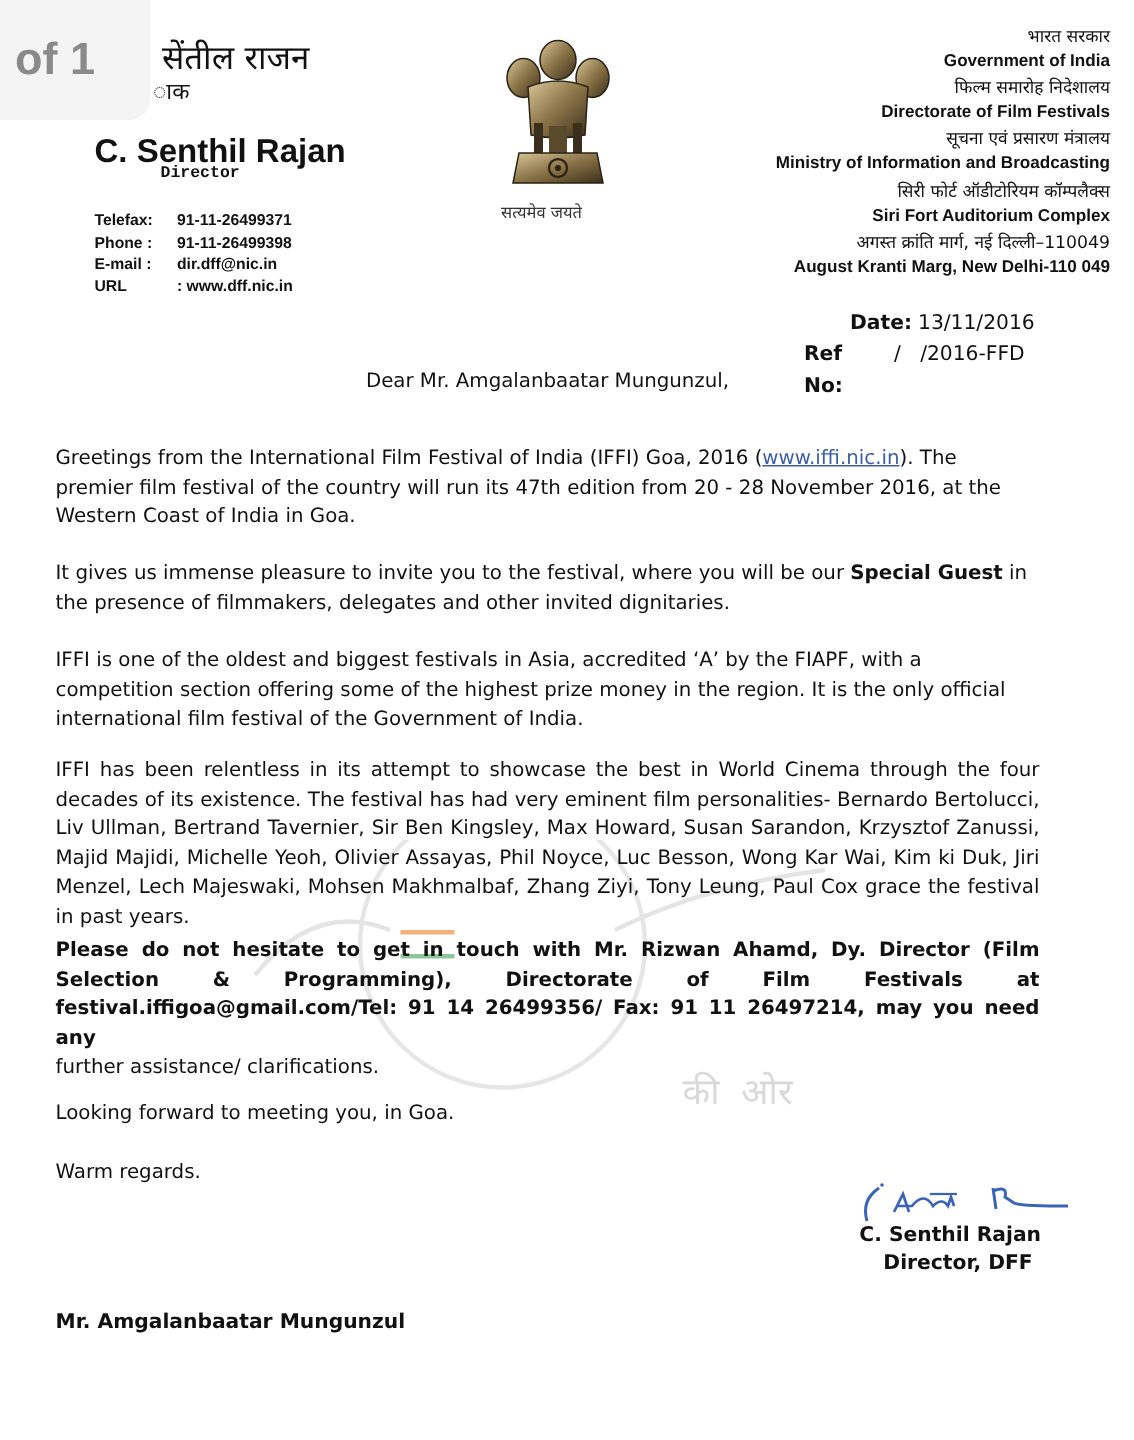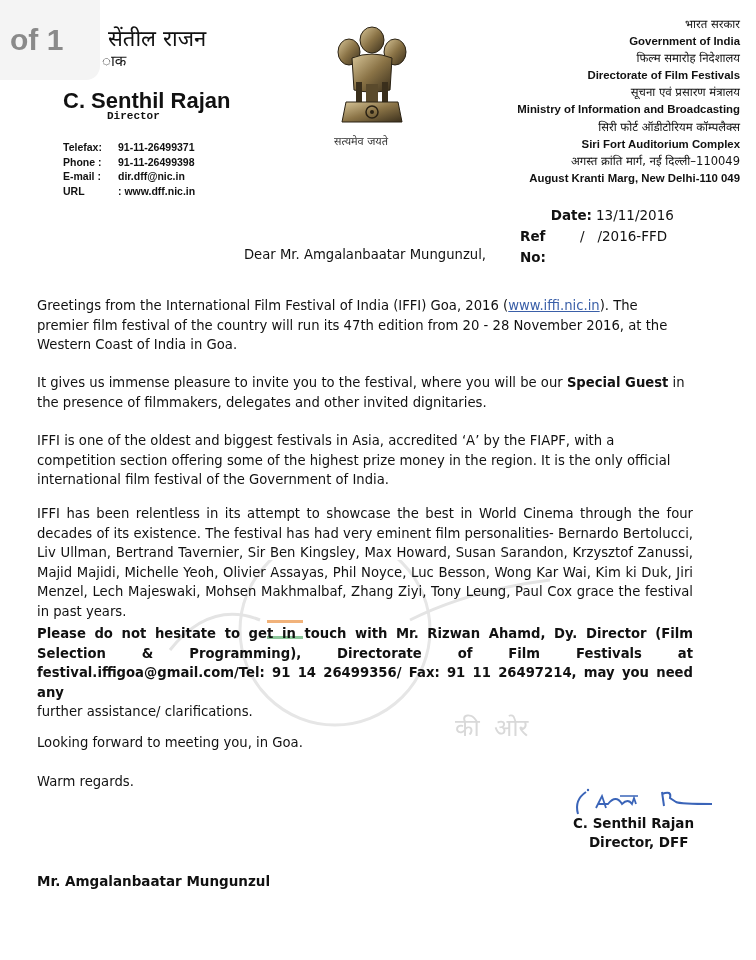--- a/index.html
+++ b/index.html
@@ -23,21 +23,21 @@
   .contacts .lbl { width: 55px; }
 
   .emblem { position: absolute; left: 332px; top: 22px; width: 80px; height: 108px; }
   .motto { position: absolute; left: 334px; top: 133px; font-size: 11px; font-family: "DejaVu Sans", sans-serif; color: #333; }
 
   .address { position: absolute; right: 16px; top: 16px; text-align: right; font-family: "Liberation Sans", sans-serif; font-weight: bold; font-size: 11.4px; line-height: 17.1px; }
   .address .hi { font-family: "DejaVu Sans", sans-serif; font-weight: normal; font-size: 11.5px; }
 
   .datebox { position: absolute; left: 520px; top: 205px; font-family: "DejaVu Sans", sans-serif; font-size: 13.5px; line-height: 21px; }
   .datebox .row { display: flex; }
-  .datebox .lbl { font-weight: bold; width: 72px; text-align: right; padding-right: 4px; }
+  .datebox .lbl { font-weight: bold; width: 72px; text-align: right; padding-right: 4px; margin-left: 16px; }
   .datebox .row.ref .lbl { width: 56px; text-align: left; }
 
   .letter { position: absolute; left: 37px; width: 656px; font-family: "DejaVu Sans", sans-serif; font-size: 13.2px; line-height: 19.5px; }
   .salutation { top: 245px; text-align: center; }
   .p1 { top: 283px; }
   .p2 { top: 360px; }
   .p3 { top: 418px; }
   .p4 { top: 491px; text-align: justify; }
   .p5 { top: 624px; text-align: justify; text-align-last: left; }
   .p6 { top: 720px; }

